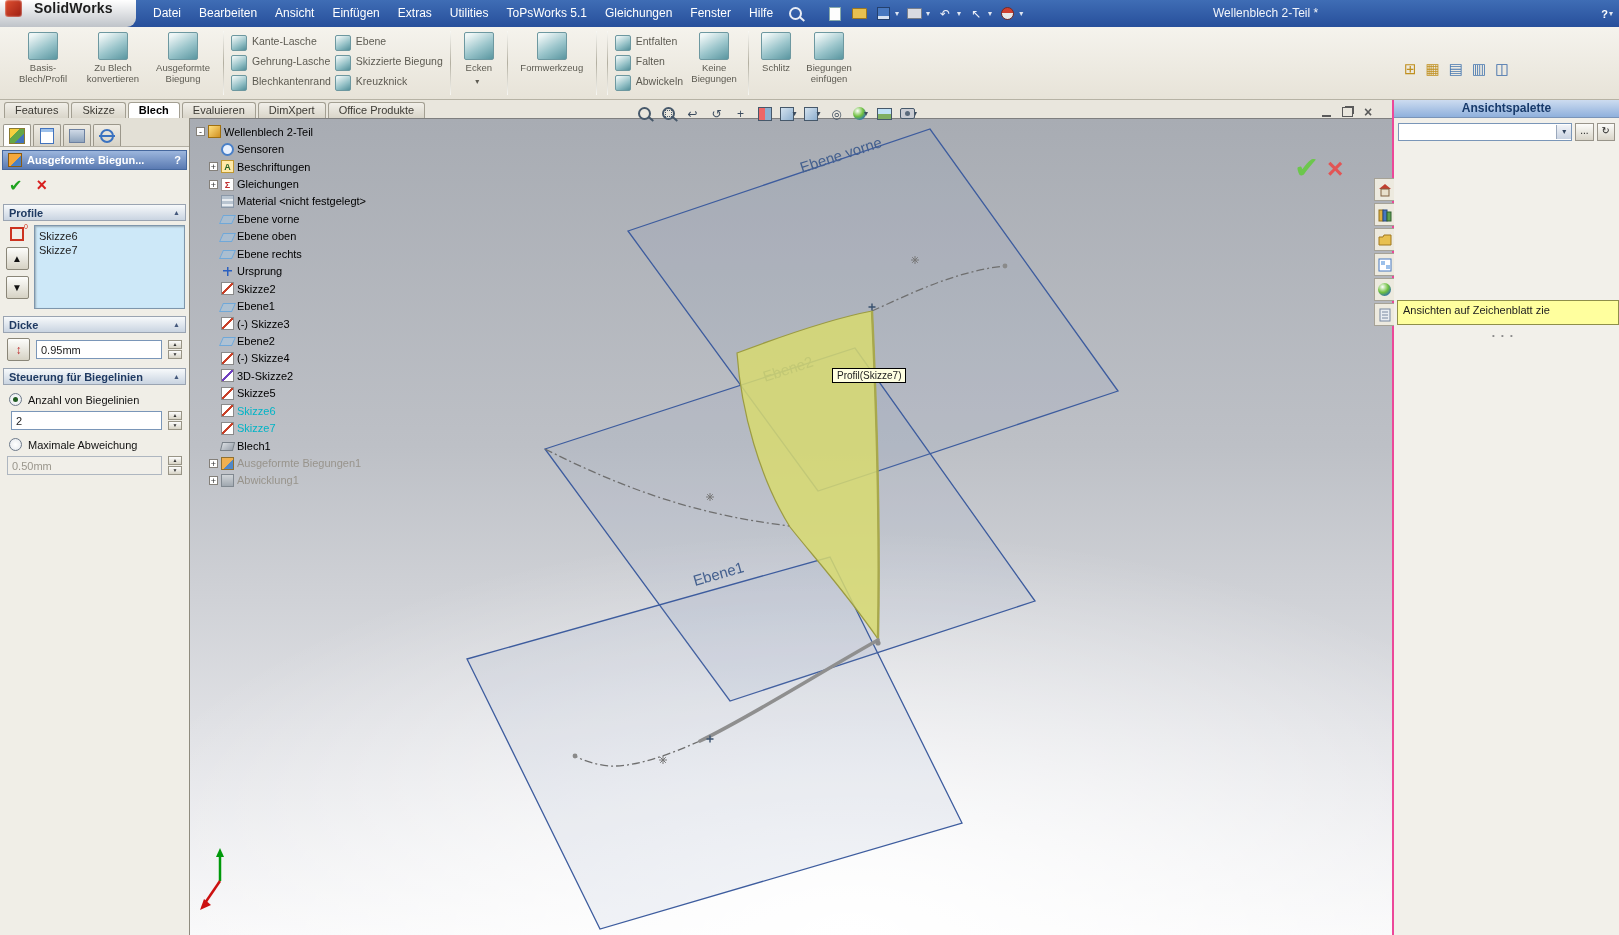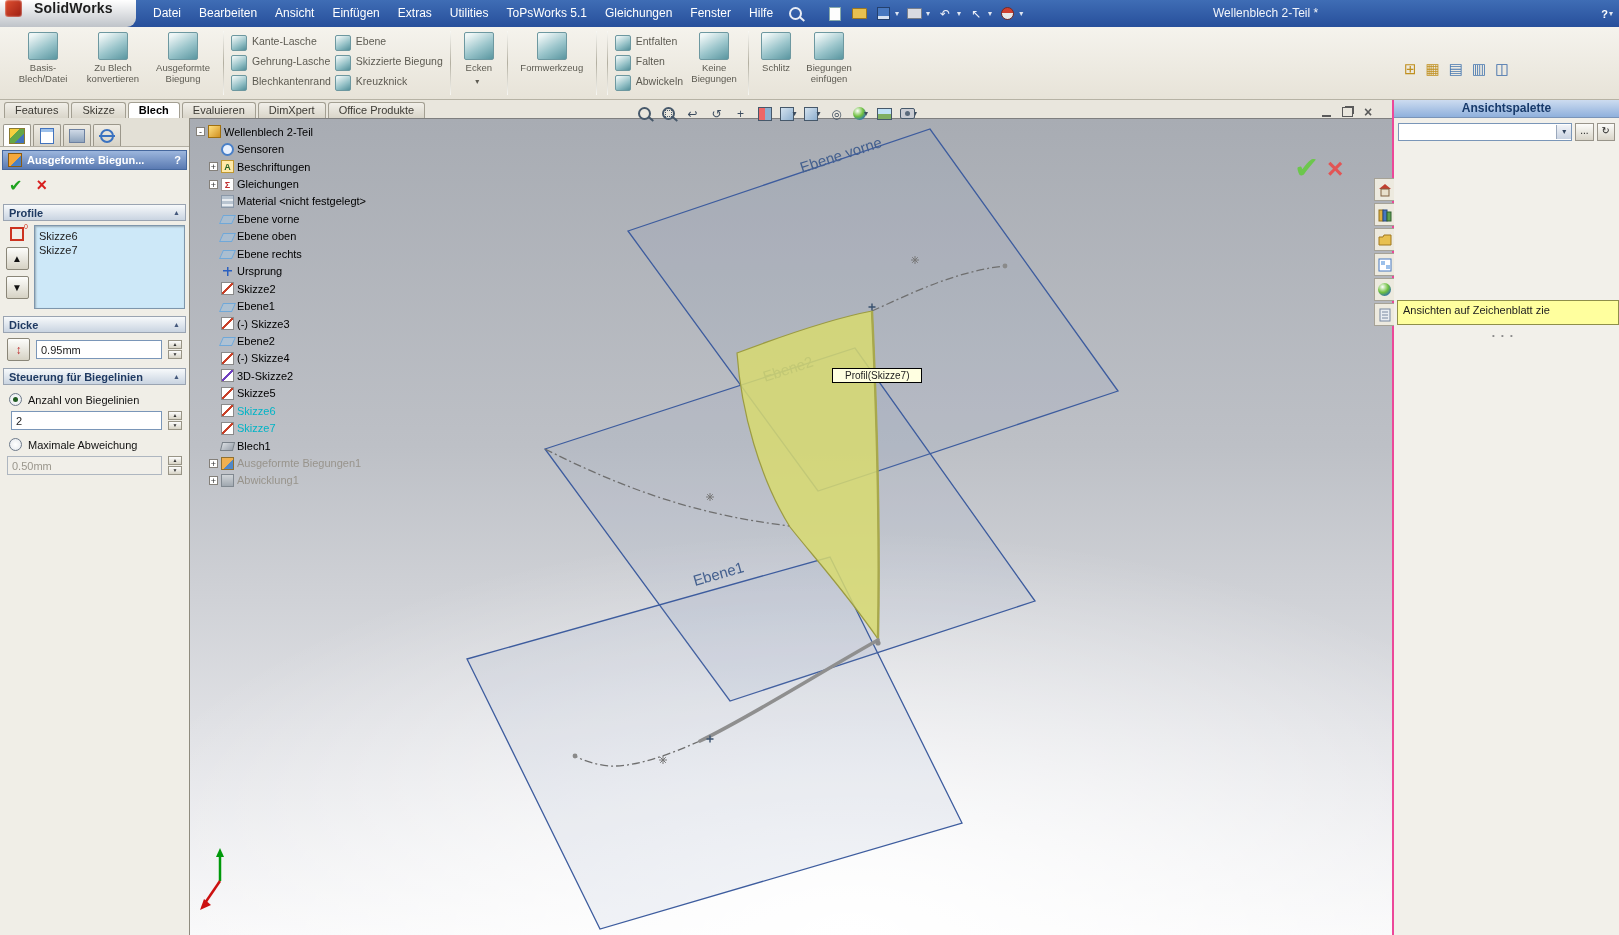--- a/index.html
+++ b/index.html
@@ -155,21 +155,21 @@
   
   #wctl{position:absolute;left:1322px;top:107px;display:flex;gap:11px;z-index:23;align-items:center;color:#5a5a5a}
   .wmin{width:9px;height:8px;border-bottom:2px solid #5a5a5a}
   .wres{width:9px;height:8px;border:1px solid #5a5a5a;box-shadow:2px -2px 0 -1px #5a5a5a}
   .wclose{font-size:14px;font-weight:bold;line-height:10px}
   #confirm-ok{position:absolute;left:1294px;top:150px;font-size:30px;color:#6cc74c;z-index:7}
   #confirm-cancel{position:absolute;left:1327px;top:153px;font-size:28px;color:#e25555;z-index:7;font-weight:bold}
 
   
   #tooltip{position:absolute;left:832px;top:368px;background:#ffffe1;border:1px solid #000;
-           padding:1px 12px;font-size:10px;z-index:30;white-space:nowrap}
+           padding:1px 4px;font-size:10px;z-index:30;white-space:nowrap}
 
   
   #taskpane{position:absolute;left:1392px;top:100px;width:227px;bottom:0;background:#f2f0ea;
             border-left:2px solid #ec4899;box-sizing:border-box;z-index:16}
   .tp-header{height:17px;background:linear-gradient(#cddcf0,#8fb0dc);border-bottom:1px solid #7a94b8;
              text-align:center;font-weight:bold;color:#173a6b;font-size:12px;line-height:17px}
   .tp-toolbar{display:flex;align-items:center;gap:3px;padding:5px 4px 4px}
   .tp-combo{flex:1;height:16px;background:#fff;border:1px solid #7a96b8;display:flex;align-items:center;justify-content:flex-end}
   .tp-combo .arr{width:14px;height:14px;background:linear-gradient(#f2f4f8,#c9d3e2);border-left:1px solid #9aa8bc;
                  font-size:8px;text-align:center;line-height:14px;color:#30425c}
@@ -234,21 +234,21 @@
   <span id="tb-help">
     <span>?</span>
     <span class="dd">▾</span>
   </span>
 </div>
 
 <div id="ribbon">
   <div id="ribbon-inner">
     <div class="bigbtn">
       <span class="bigicon"></span>
-      <span>Basis-Blech/Datei</span>
+      <span>Basis-Blech/Profil</span>
     </div>
     <div class="bigbtn">
       <span class="bigicon"></span>
       <span>Zu Blech konvertieren</span>
     </div>
     <div class="bigbtn">
       <span class="bigicon"></span>
       <span>Ausgeformte Biegung</span>
     </div>
     <div class="rsep"></div>

